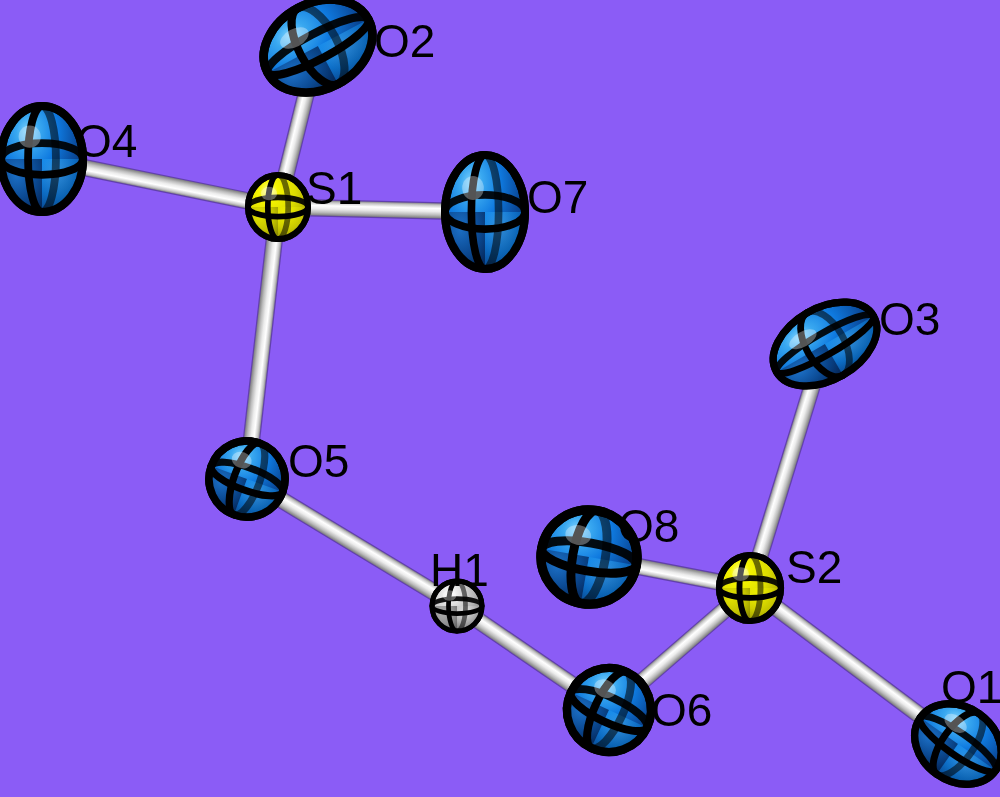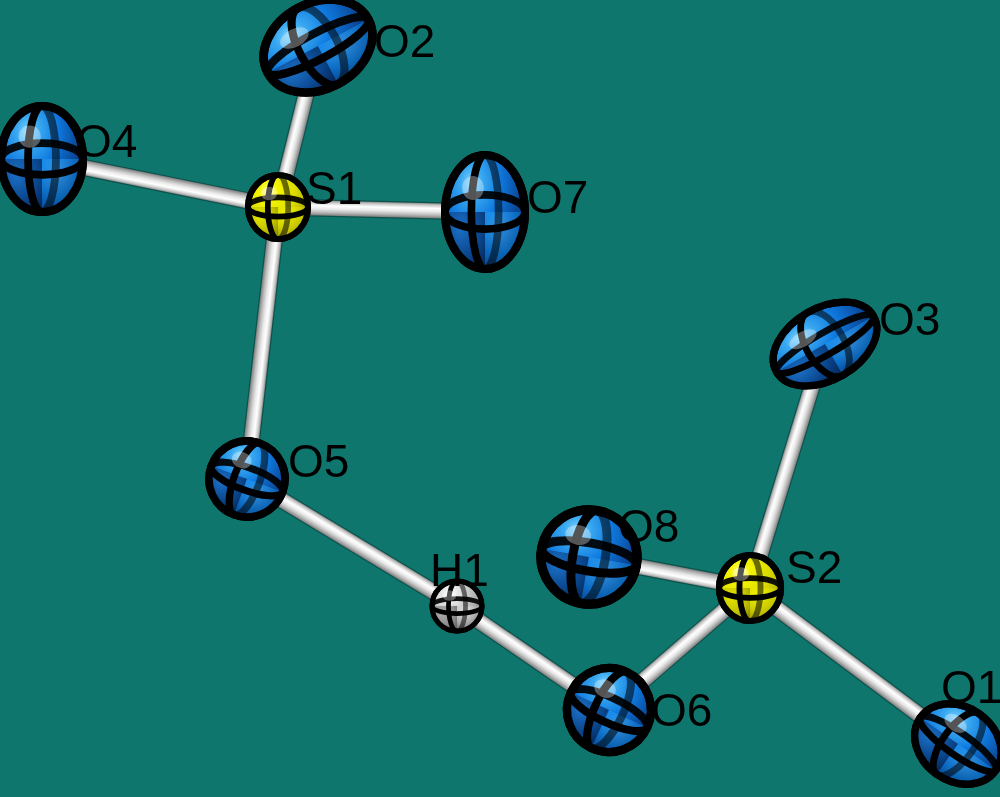--- a/index.html
+++ b/index.html
@@ -8,21 +8,21 @@
     padding: 0;
     background: #ffffff;
   }
   body {
     font-family: "Liberation Sans", sans-serif;
   }
   #figure-root {
     position: relative;
     width: 1000px;
     height: 797px;
-    background: #0f766e;
+    background: #8b5cf6;
     overflow: hidden;
   }
   #ortep-svg {
     display: block;
     width: 1000px;
     height: 797px;
   }
   .atom-label {
     font-family: "Liberation Sans", sans-serif;
     font-size: 46px;

